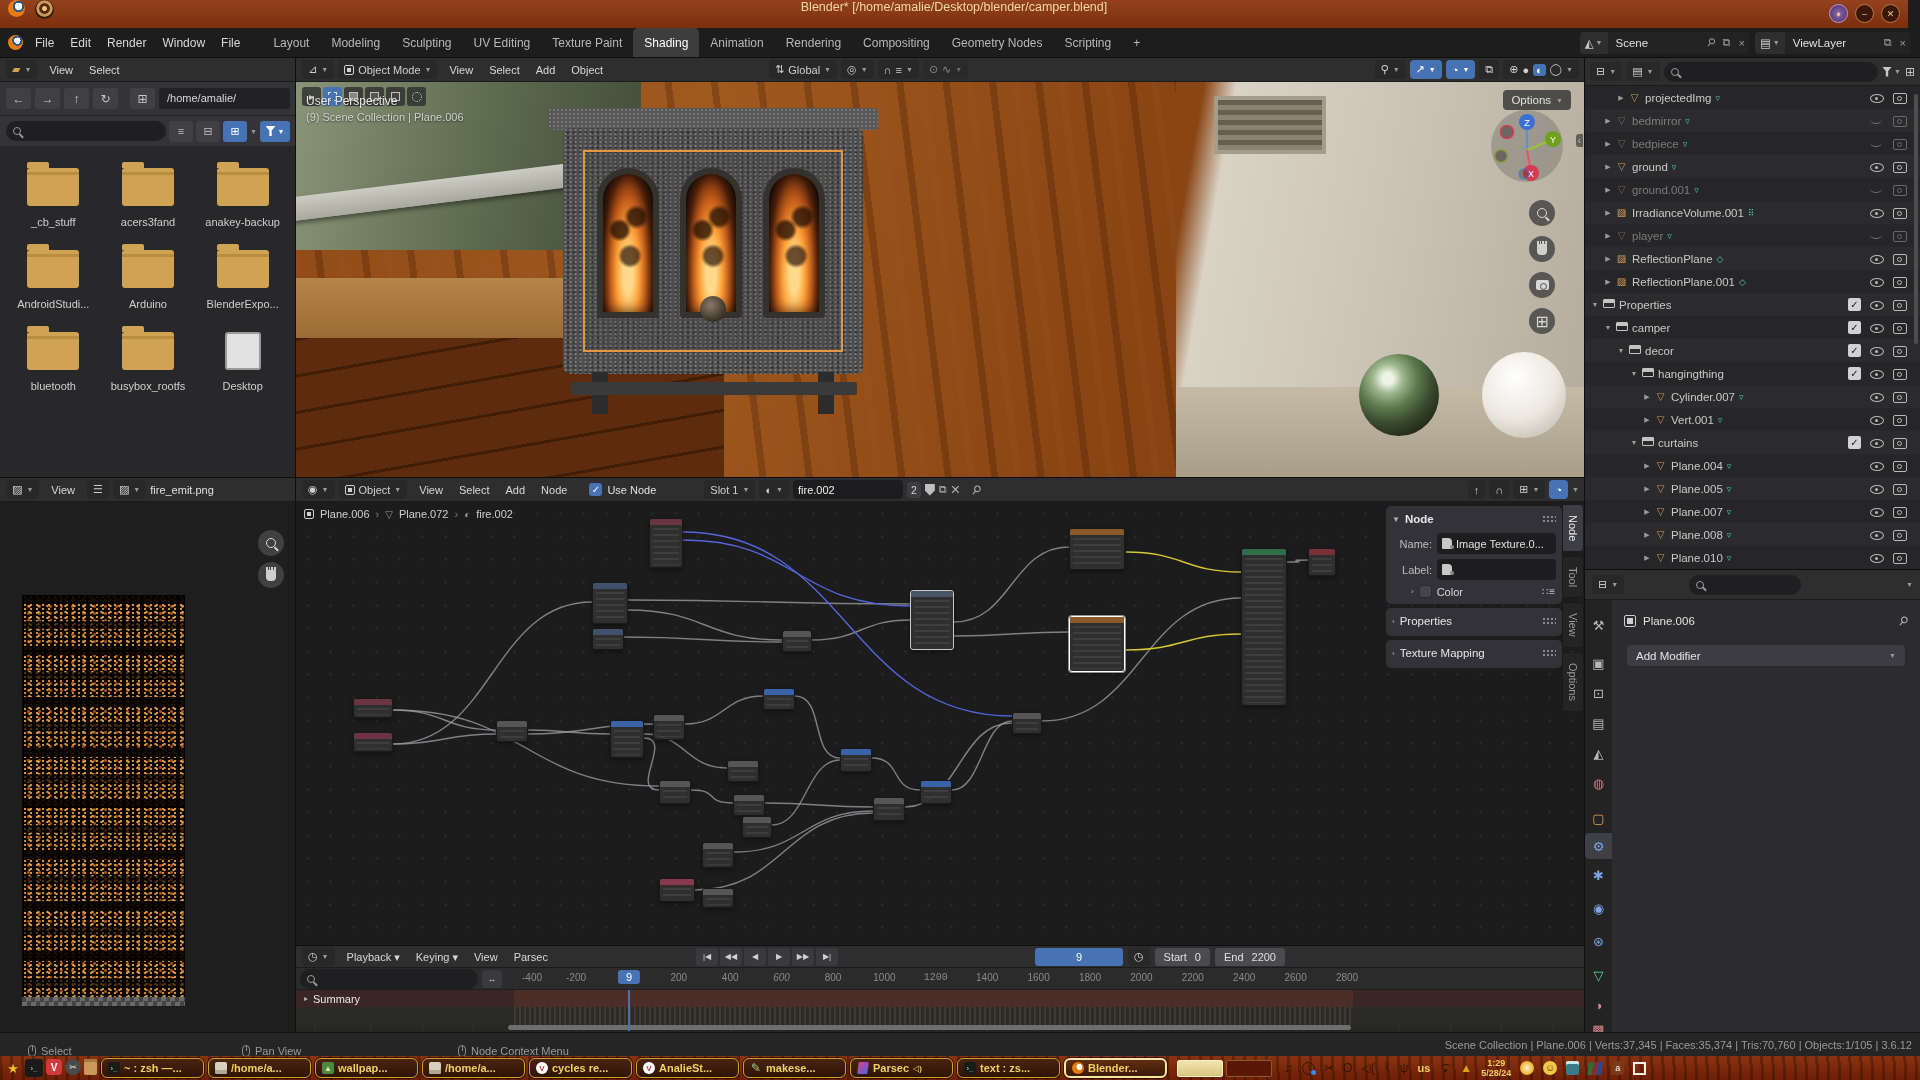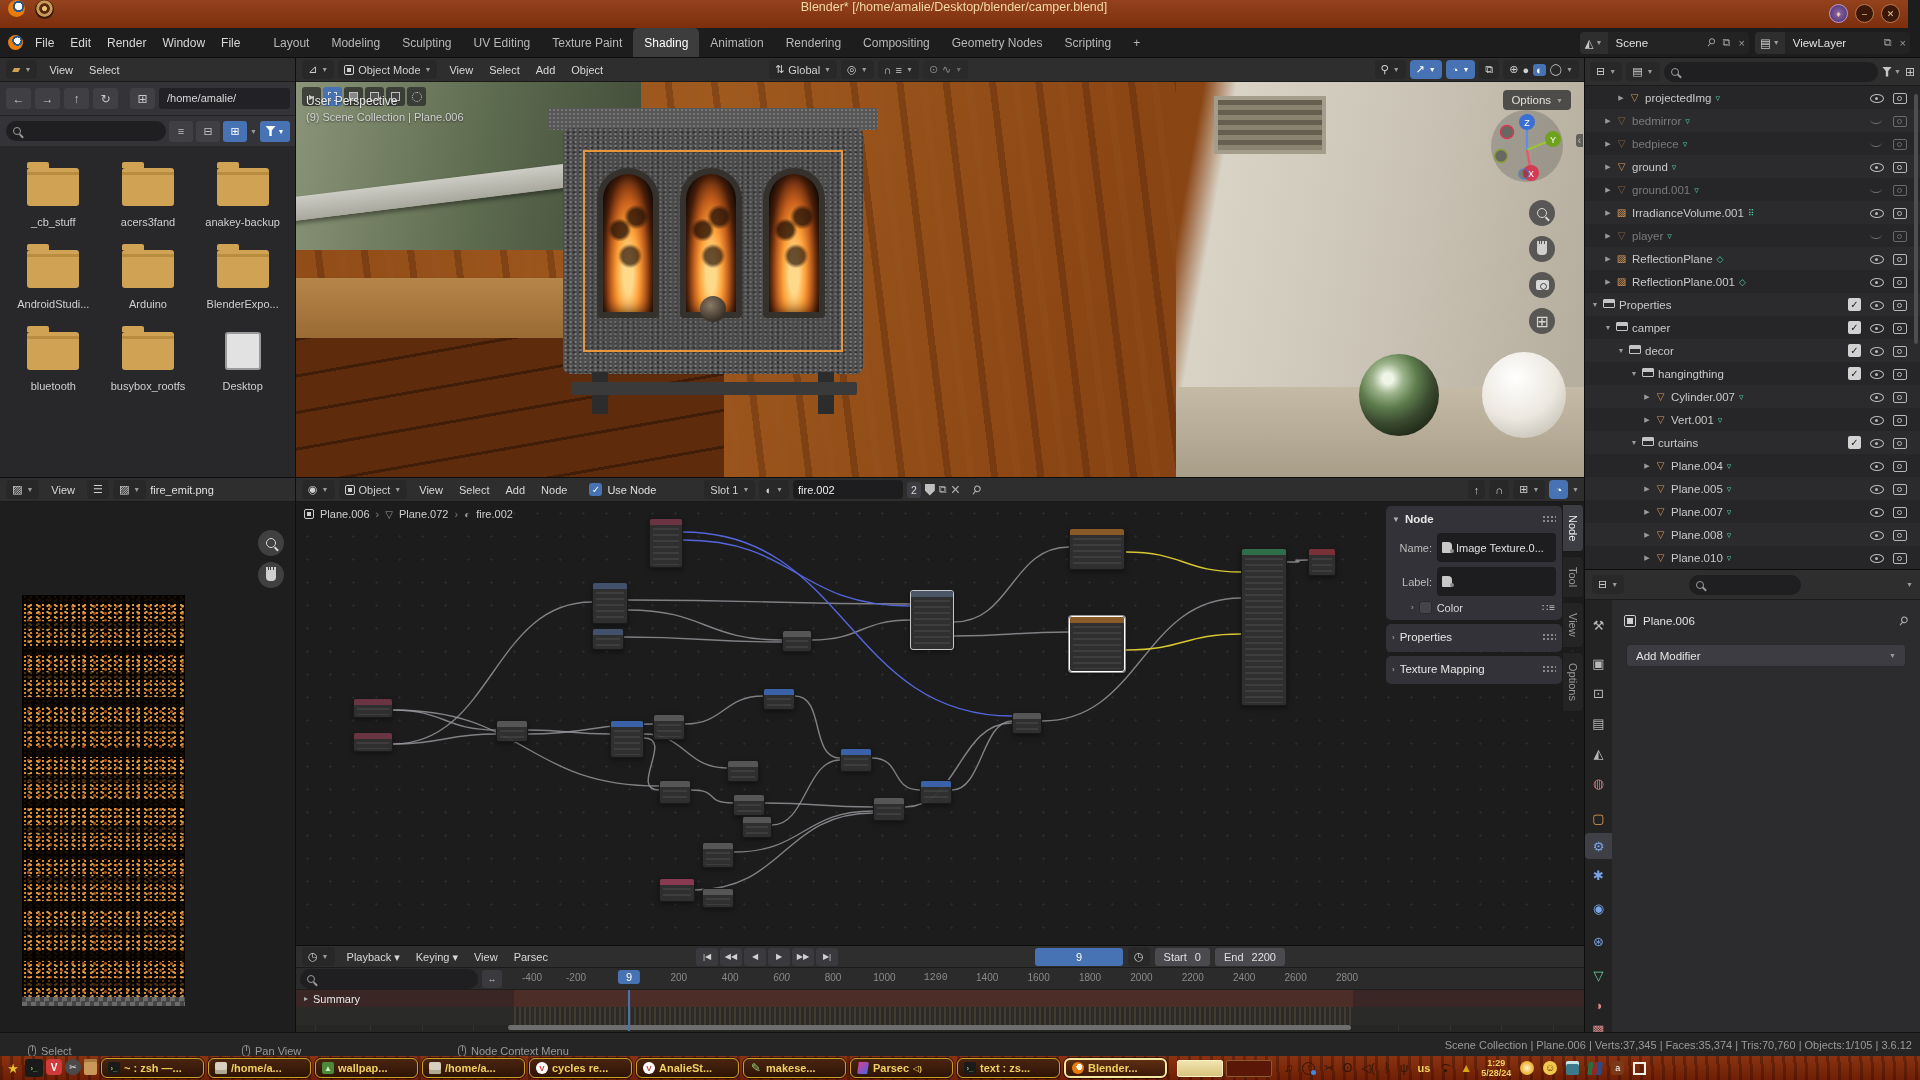--- a/index.html
+++ b/index.html
@@ -152,21 +152,21 @@
   .node.sel2 { border-color:#fff; box-shadow:0 0 0 1px #fff8, 0 2px 5px #0006; }
   #wiresvg { position:absolute; inset:0; }
   .npanel { position:absolute; left:1090px; top:4px; width:176px; }
   .npan { background:#35353be8; border-radius:5px; margin-bottom:4px; padding:4px 6px 6px; }
   .npan-h { display:flex; align-items:center; gap:5px; font-size:11.5px; color:#e6e6e6; height:18px; }
   .npan-h .car { color:#b0b0b0; font-size:8px; }
   .dots { margin-left:auto; width:14px; height:8px;
     background:radial-gradient(circle,#8a8a8a 0 .8px,transparent 1.3px) 0 0/4px 4px; }
   .nrow { display:flex; align-items:center; gap:5px; margin-top:5px; }
   .nrow .lb { width:40px; text-align:right; font-size:11px; color:#bdbdbd; flex:none; }
-  .nfield { flex:1; background:#1d1d1f; border-radius:4px; height:29px; display:flex; align-items:center; gap:4px; padding:0 5px; font-size:11px; color:#e0e0e0; }
+  .nfield { flex:1; background:#1d1d1f; border-radius:4px; height:21px; display:flex; align-items:center; gap:4px; padding:0 5px; font-size:11px; color:#e0e0e0; }
   .imgic { width:10px; height:11px; background:#c8c8c8; border-radius:1px 4px 1px 1px; position:relative; flex:none; }
   .imgic::after { content:""; position:absolute; right:-2px; bottom:0; width:4px; height:4px; background:#8a8a8a; border-radius:50%; }
   .swatch { width:13px; height:13px; background:#44444a; border-radius:3px; border:1px solid #2a2a2a; }
   .listic { margin-left:auto; color:#c8c8c8; font-size:10px; letter-spacing:1px; }
   .sh-tabs { position:absolute; right:0; top:2px; width:23px; }
   .sh-tab { writing-mode:vertical-rl; background:#242424; color:#9a9a9a; font-size:11px; padding:10px 4px; border-radius:0 4px 4px 0;
     border:1px solid #1a1a1a; margin-bottom:4px; text-align:center; width:22px; }
   .sh-tab.active { background:#3d3d44; color:#eee; }
   .shield { width:10px; height:12px; background:#bfbfbf; clip-path:polygon(0 0,100% 0,100% 58%,50% 100%,0 58%); }
   .badge { background:#3c3c42; border-radius:3px; padding:0 4px; font-size:10.5px; color:#d8d8d8; height:16px; line-height:16px; }

